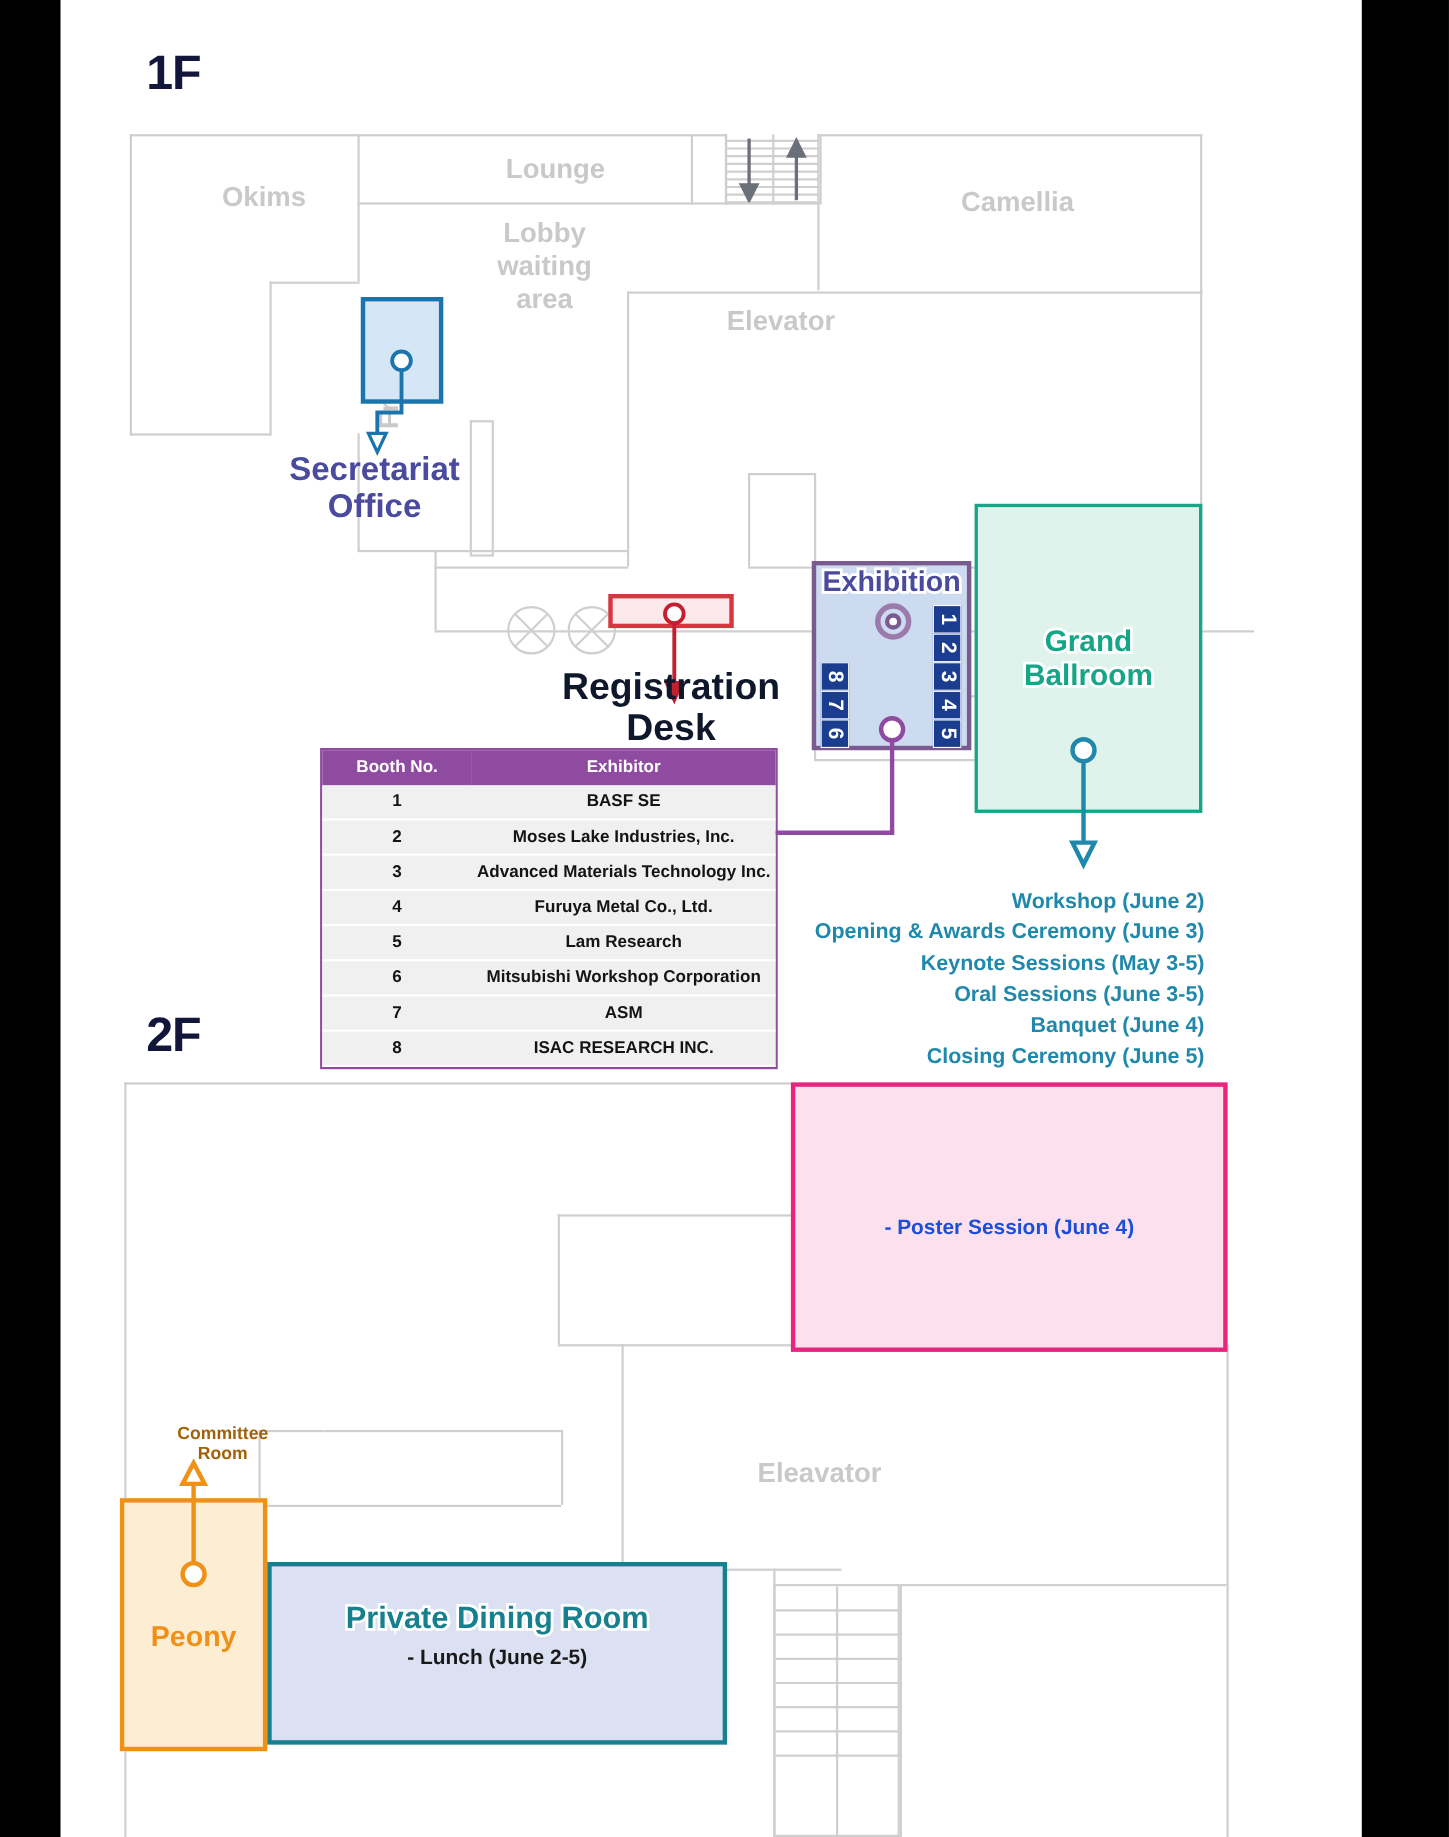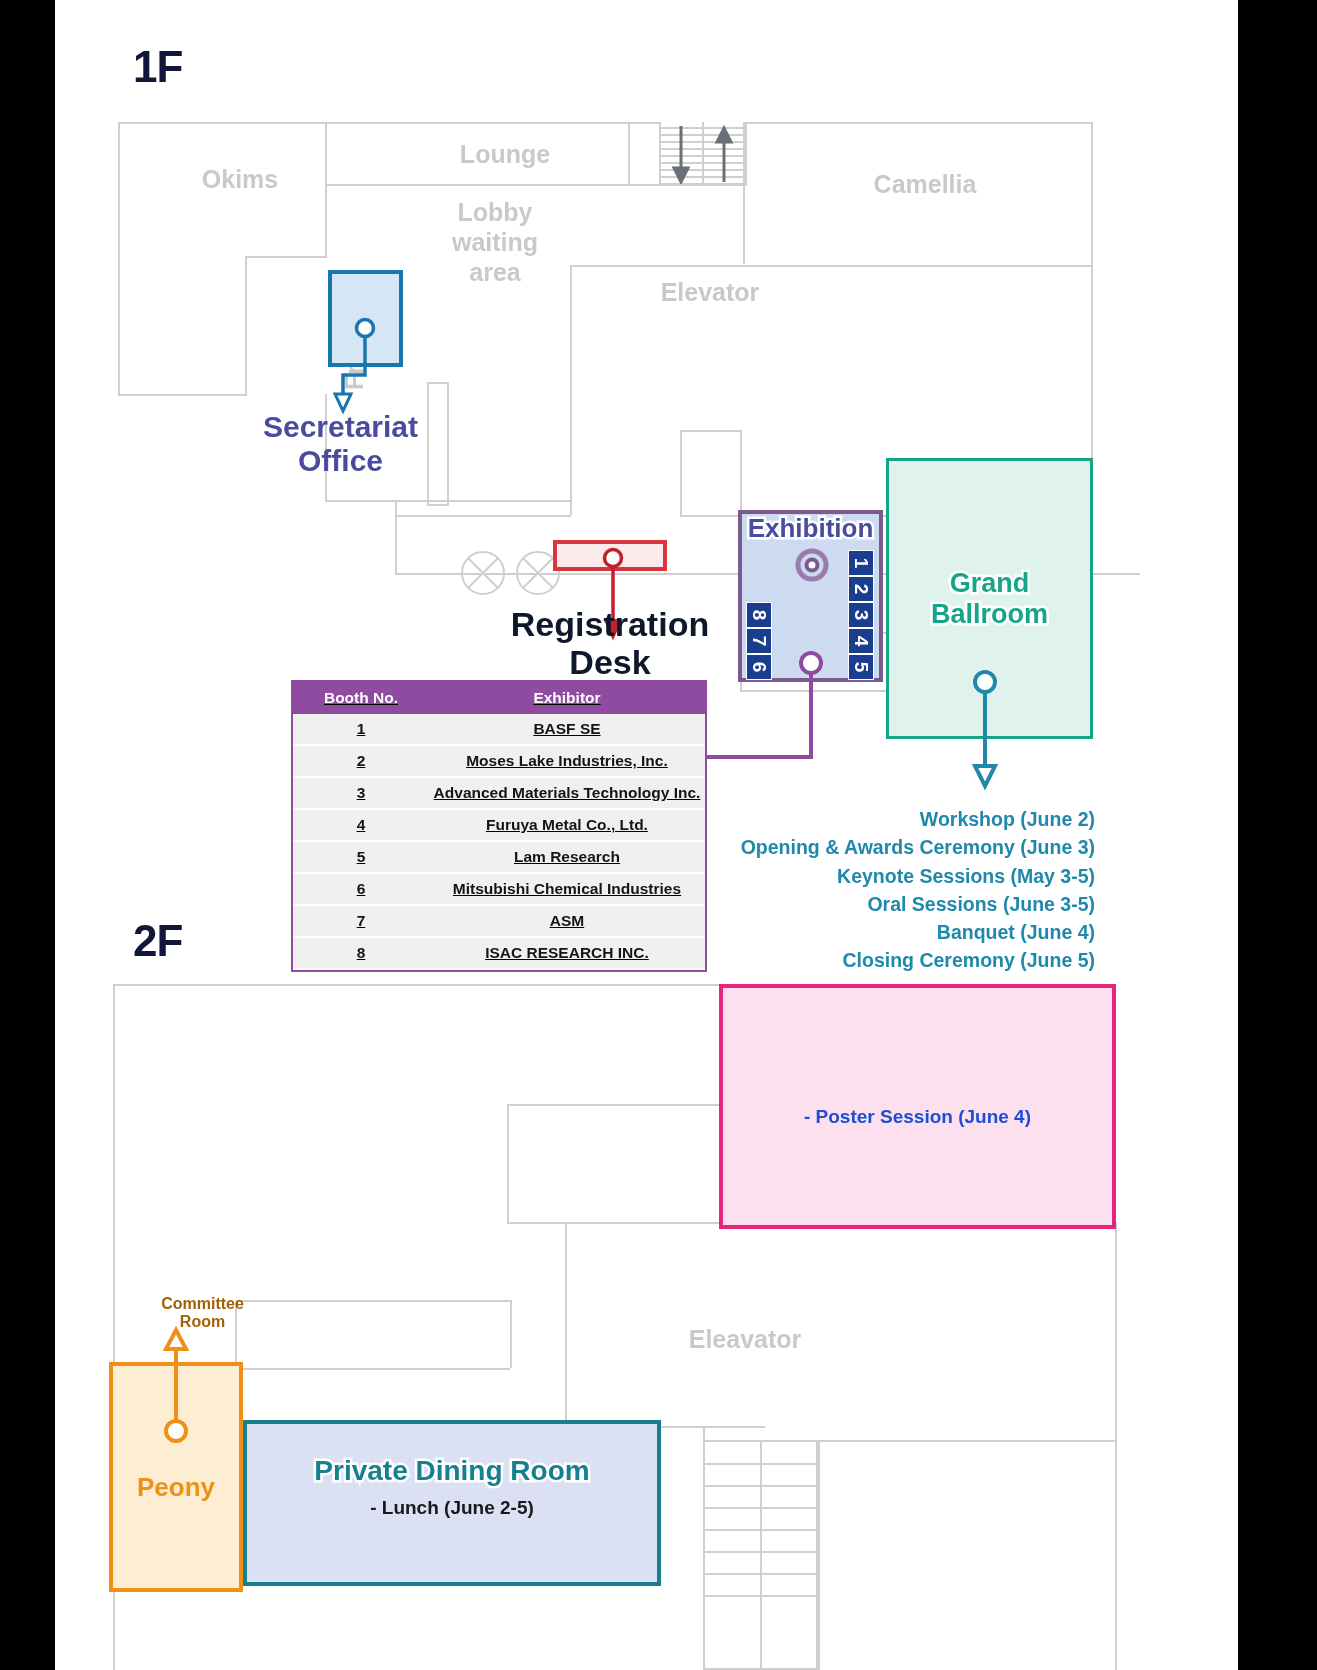--- a/index.html
+++ b/index.html
@@ -10,21 +10,21 @@
   .floorlabel{font-weight:bold;font-size:44px;color:#12163a;letter-spacing:-1px;}
   .roomtxt{color:#c9c9c9;font-weight:bold;font-size:25px;line-height:1.16;text-align:center;}
   .wall{position:absolute;background:#cfcfcf;}
   .wallv{width:2px;}
   .wallh{height:2px;}
   .hl{position:absolute;box-sizing:border-box;}
   .hl-label{position:absolute;font-weight:bold;text-align:center;line-height:1.12;white-space:nowrap;}
   .outline{ -webkit-text-stroke:5px #fff; paint-order:stroke fill;}
   .booth{position:absolute;background:#1b3d8f;color:#fff;font-weight:bold;font-size:19px;
          display:flex;align-items:center;justify-content:center;border:1px solid #fff;box-sizing:border-box;}
-  table.bt{border-collapse:collapse;width:100%;text-decoration:underline;}
+  table.bt{border-collapse:collapse;width:100%;}
   table.bt th{background:#8e4ba0;color:#fff;font-size:15.5px;font-weight:bold;padding:7px 0;}
   table.bt td{background:#f0f0f0;color:#141414;font-size:15.5px;font-weight:bold;text-align:center;
               padding:6px 0;border-bottom:2px solid #fff;}
   .evlist{position:absolute;text-align:right;color:#2089ab;font-weight:bold;font-size:19.5px;line-height:1.45;}
   .evlist div{white-space:nowrap;}
   svg{position:absolute;overflow:visible;}
 </style>
 </head>
 <body>
 
@@ -203,21 +203,21 @@
         <tr>
               <td>4</td>
               <td>Furuya Metal Co., Ltd.</td>
             </tr>
         <tr>
               <td>5</td>
               <td>Lam Research</td>
             </tr>
         <tr>
               <td>6</td>
-              <td>Mitsubishi Chemical Industries</td>
+              <td>Mitsubishi Workshop Corporation</td>
             </tr>
         <tr>
               <td>7</td>
               <td>ASM</td>
             </tr>
         <tr>
               <td>8</td>
               <td>ISAC RESEARCH INC.</td>
             </tr>
       </tbody>

